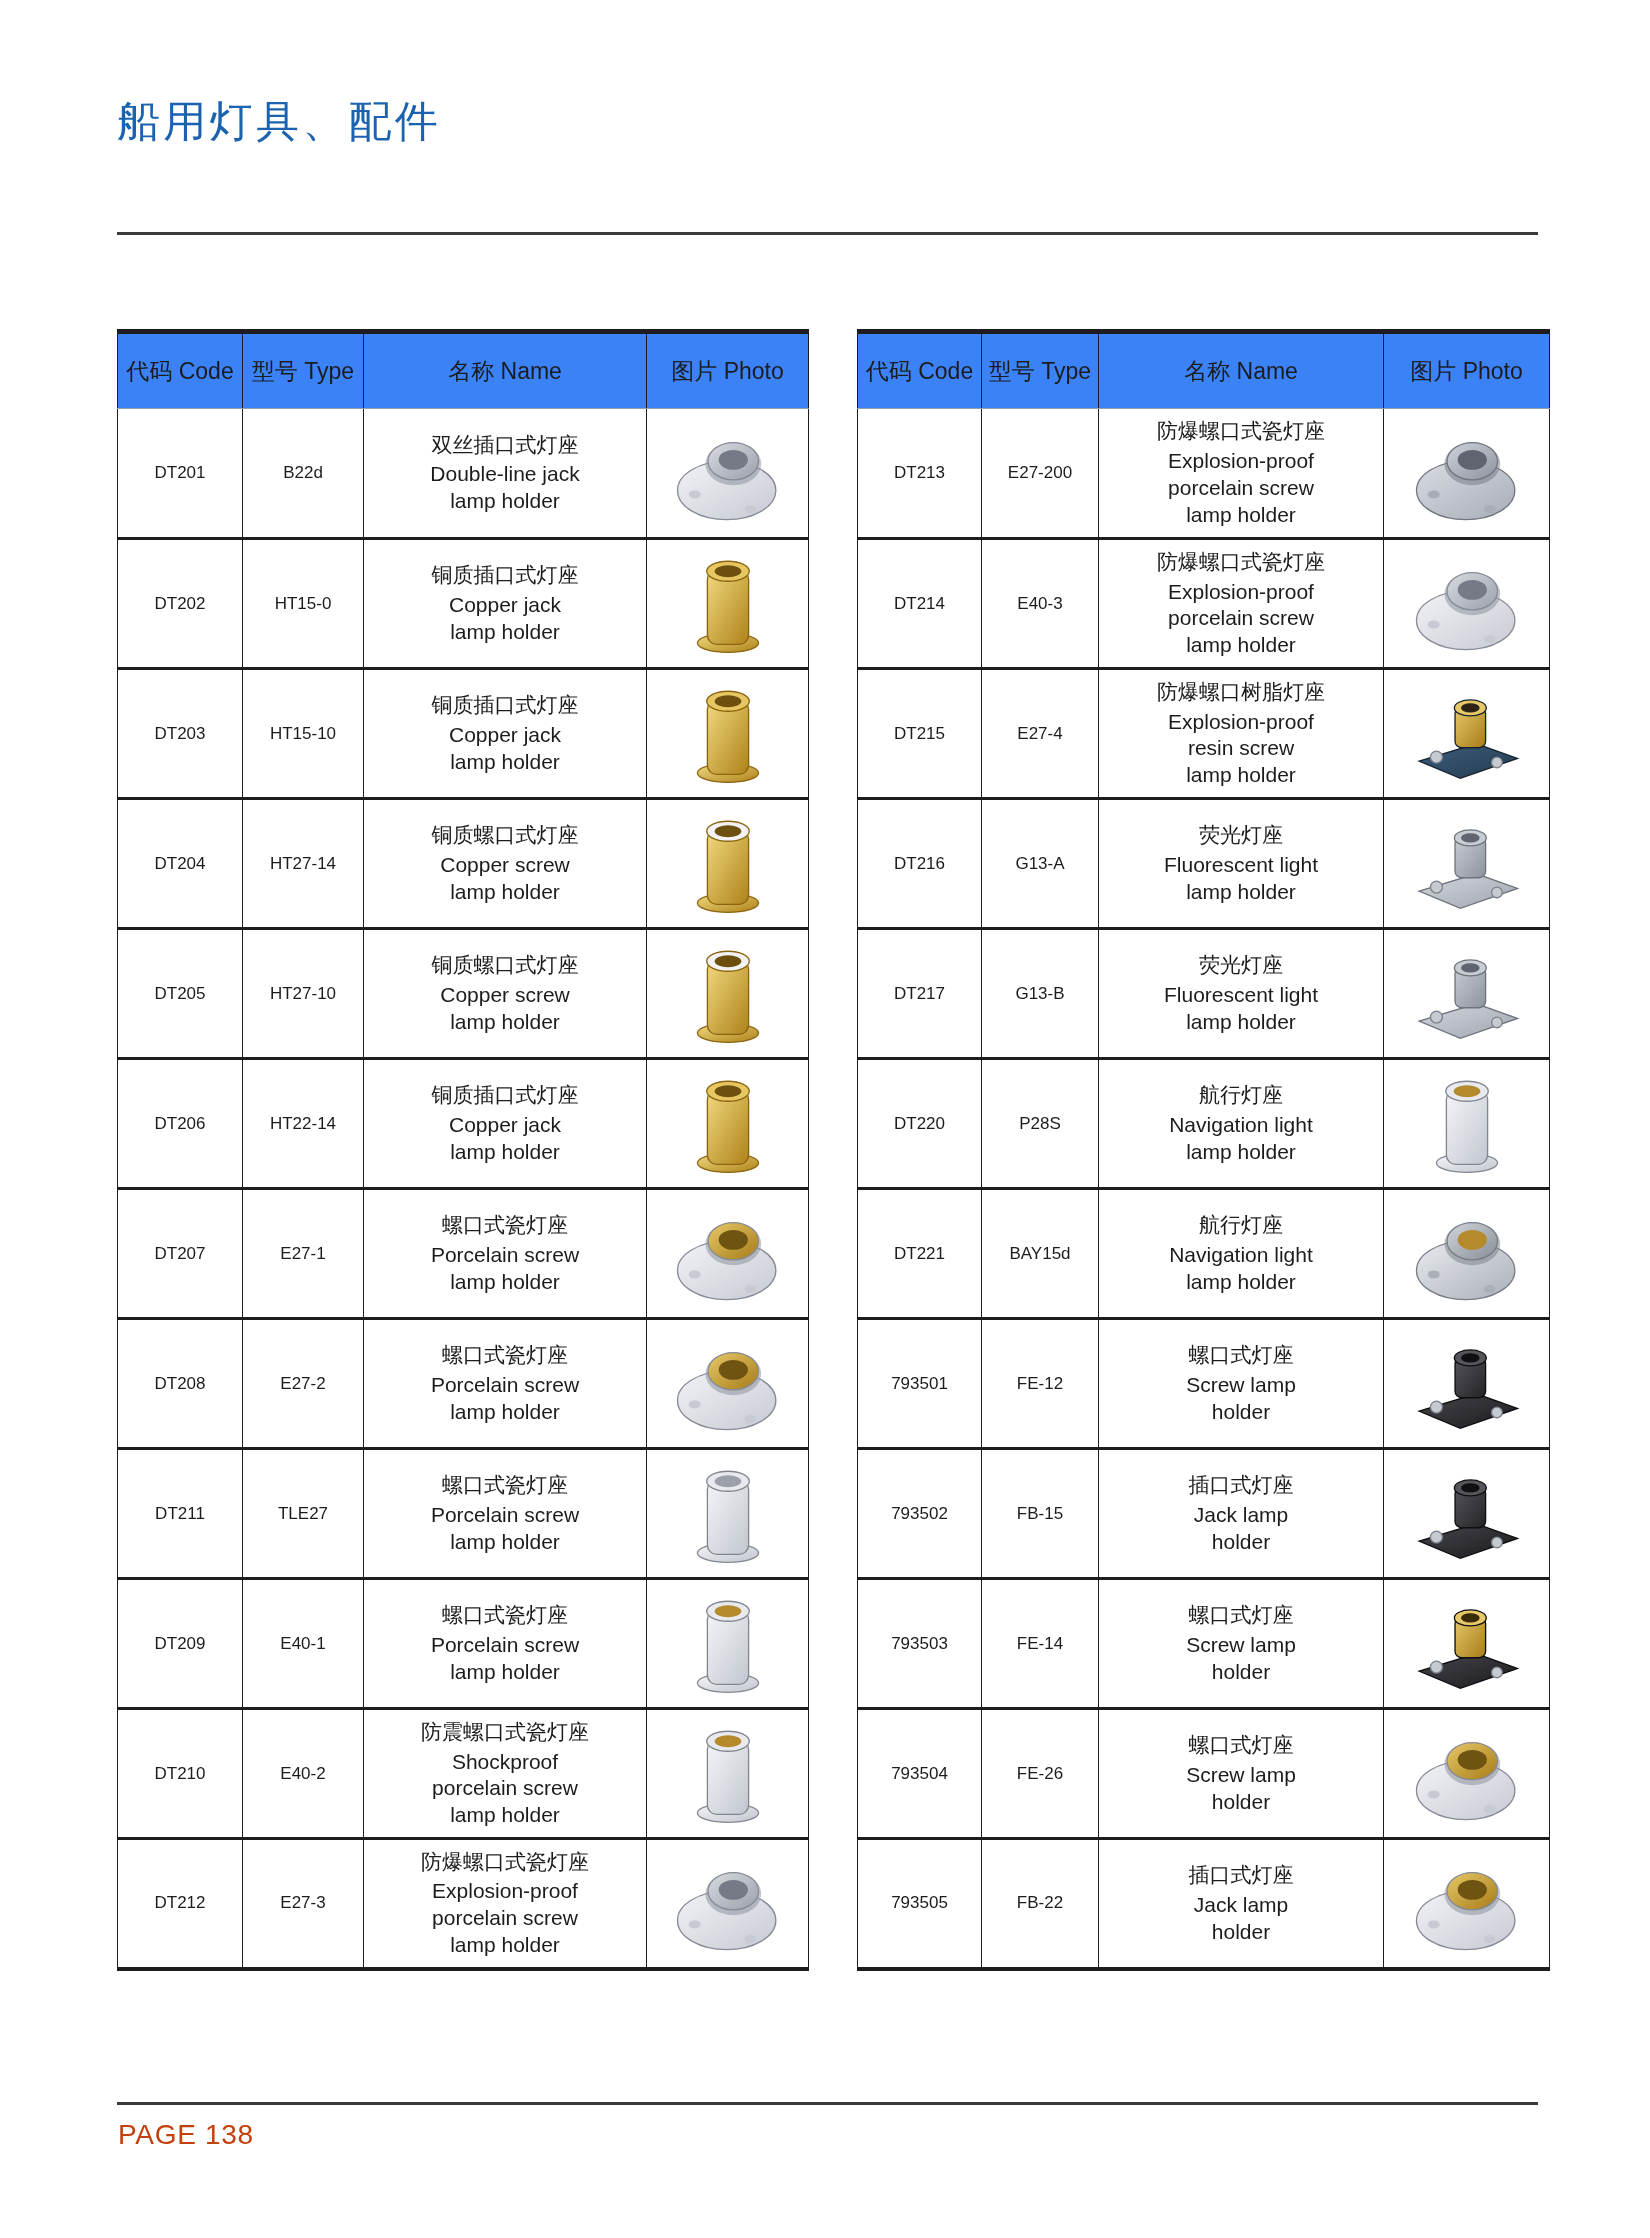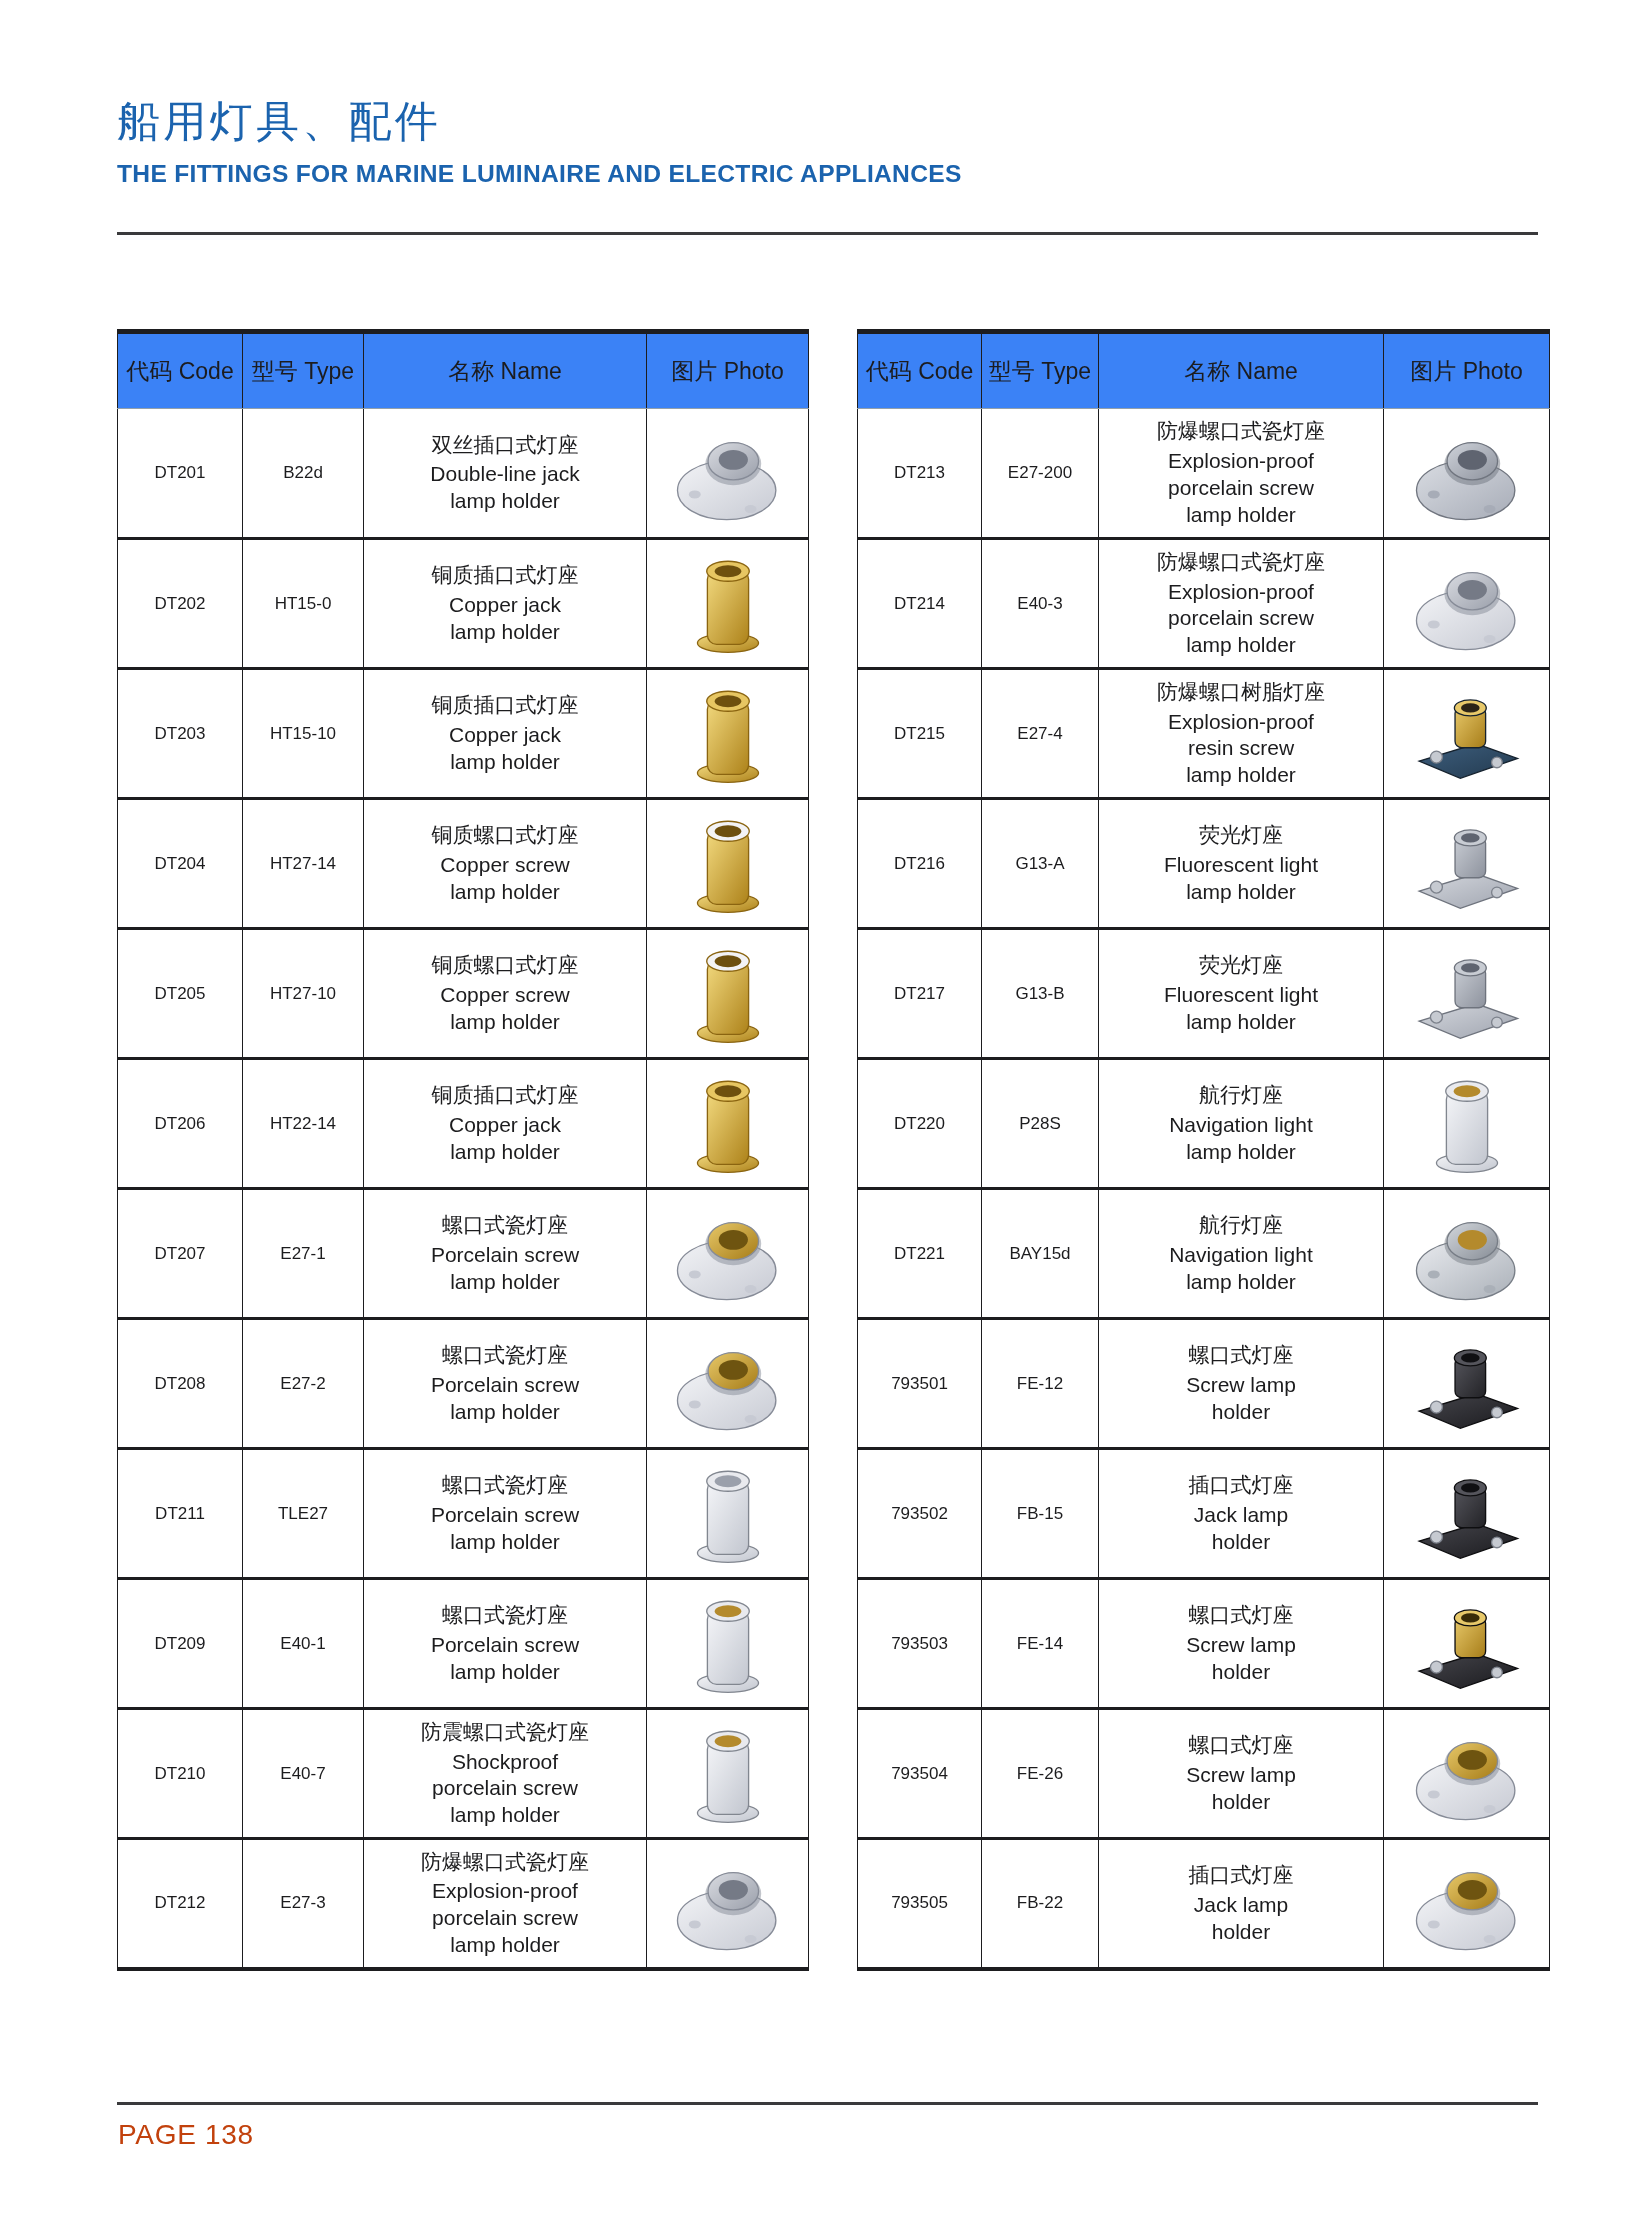--- a/index.html
+++ b/index.html
@@ -67,21 +67,20 @@
     position: absolute; left: 118px; top: 2119px;
     font-size: 28px; color: #c2410c; letter-spacing: 0.7px;
   }
 </style>
 </head>
 <body>
 
 <div class="page">
 
   <div class="title-zh">船用灯具、配件</div>
-  <div class="title-en">THE FITTINGS FOR MARINE LUMINAIRE AND ELECTRIC APPLIANCES</div>
   <div class="rule-top"></div>
 
   <div class="tbl-wrap tbl-left">
     <table class="parts">
       <colgroup>
         <col style="width:125px">
           <col style="width:121px">
           <col style="width:283px">
           <col style="width:162px">
       </colgroup>
@@ -365,21 +364,21 @@
   </defs>
       <ellipse cx="90" cy="146" rx="46" ry="14" fill="url(#g10b)" stroke="#81868f" stroke-width="2"></ellipse>
       <rect x="59" y="36" width="62" height="112" rx="14" fill="url(#g10b)" stroke="#81868f" stroke-width="2"></rect>
       <ellipse cx="90" cy="38" rx="32" ry="15" fill="#e9eaee" stroke="#81868f" stroke-width="2"></ellipse>
       <ellipse cx="90" cy="38" rx="20" ry="9" fill="#b48a2c"></ellipse>
     </svg></span>
     </td>
   </tr>
           <tr>
     <td class="c-code">DT210</td>
-    <td class="c-type">E40-7</td>
+    <td class="c-type">E40-2</td>
     <td class="c-name">
       <div class="nz">防震螺口式瓷灯座</div>
       <div class="ne">Shockproof
 porcelain screw
 lamp holder</div>
     </td>
     <td class="c-photo">
       <span class="photo"><svg viewBox="0 0 180 170" width="120" height="113">
                   <defs>
     <linearGradient id="g11b" x1="0" y1="0" x2="1" y2="1">

